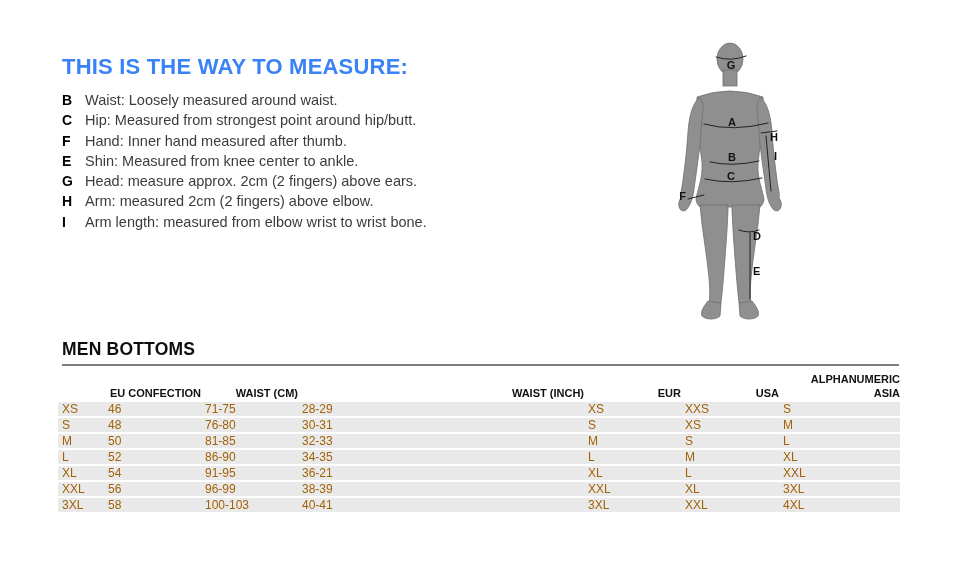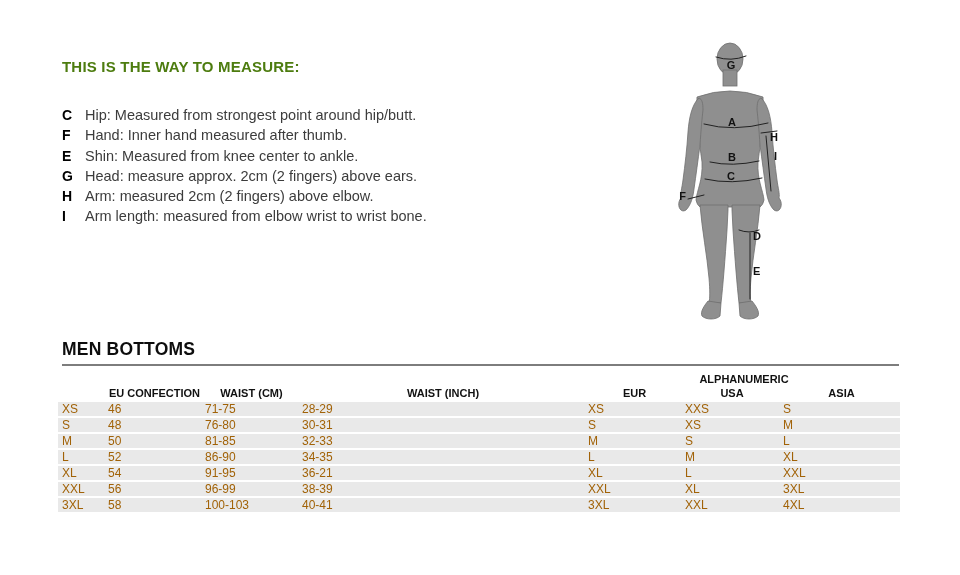--- a/index.html
+++ b/index.html
@@ -13,22 +13,22 @@
     background:#ffffff;
     font-family:"Liberation Sans","DejaVu Sans",sans-serif;
     position:relative;
     overflow:hidden;
   }
   .page{position:absolute;inset:0;}
 
   
   .measure{position:absolute;left:62px;top:57px;}
   .measure h1{
-    margin:0 0 28px 0;
-    font-size:15px;font-weight:bold;color:#4d7c0f;
+    margin:0 0 13px 0;
+    font-size:22px;font-weight:bold;color:#3b82f6;
     letter-spacing:.2px;line-height:20px;
   }
   .measure ul{list-style:none;margin:0;padding:0;}
   .measure li{
     height:20.3px;line-height:20.3px;
     font-size:14.5px;color:#3c3c3c;white-space:nowrap;
   }
   .measure li b{
     display:inline-block;width:23px;
     font-size:14px;color:#000;
@@ -54,39 +54,40 @@
   .rule{
     margin:0 0 0 62px;width:837px;height:0;
     border:none;border-top:2px solid #7d7d7d;
   }
   table.size-table{
     margin:7px 0 0 58px;width:842px;
     border-collapse:collapse;table-layout:fixed;
   }
   table.size-table th{
     font-size:11px;font-weight:bold;color:#111;
-    text-align:center;padding:0 0 3px 4px;white-space:nowrap;
+    text-align:right;padding:0 0 3px 4px;white-space:nowrap;
   }
   table.size-table thead tr.group-row th{height:12px;padding-bottom:1px;}
   table.size-table thead tr.cols-row th{height:13px;}
   table.size-table tbody td{
     height:14px;background:var(--stripe);
     border-bottom:2.5px solid #ffffff;
     font-size:12px;color:#a16207;
     padding:0 0 0 4px;white-space:nowrap;
   }
 </style>
 </head>
 <body>
 
 <div class="page">
 
   <section class="measure">
     <h1>THIS IS THE WAY TO MEASURE:</h1>
     <ul id="measure-list">
+        <li><b>B</b><span>Waist: Loosely measured around waist.</span></li>
         <li><b>C</b><span>Hip: Measured from strongest point around hip/butt.</span></li>
         <li><b>F</b><span>Hand: Inner hand measured after thumb.</span></li>
         <li><b>E</b><span>Shin: Measured from knee center to ankle.</span></li>
         <li><b>G</b><span>Head: measure approx. 2cm (2 fingers) above ears.</span></li>
         <li><b>H</b><span>Arm: measured 2cm (2 fingers) above elbow.</span></li>
         <li><b>I</b><span>Arm length: measured from elbow wrist to wrist bone.</span></li>
       </ul>
   </section>
 
   <div class="figure-wrap">

